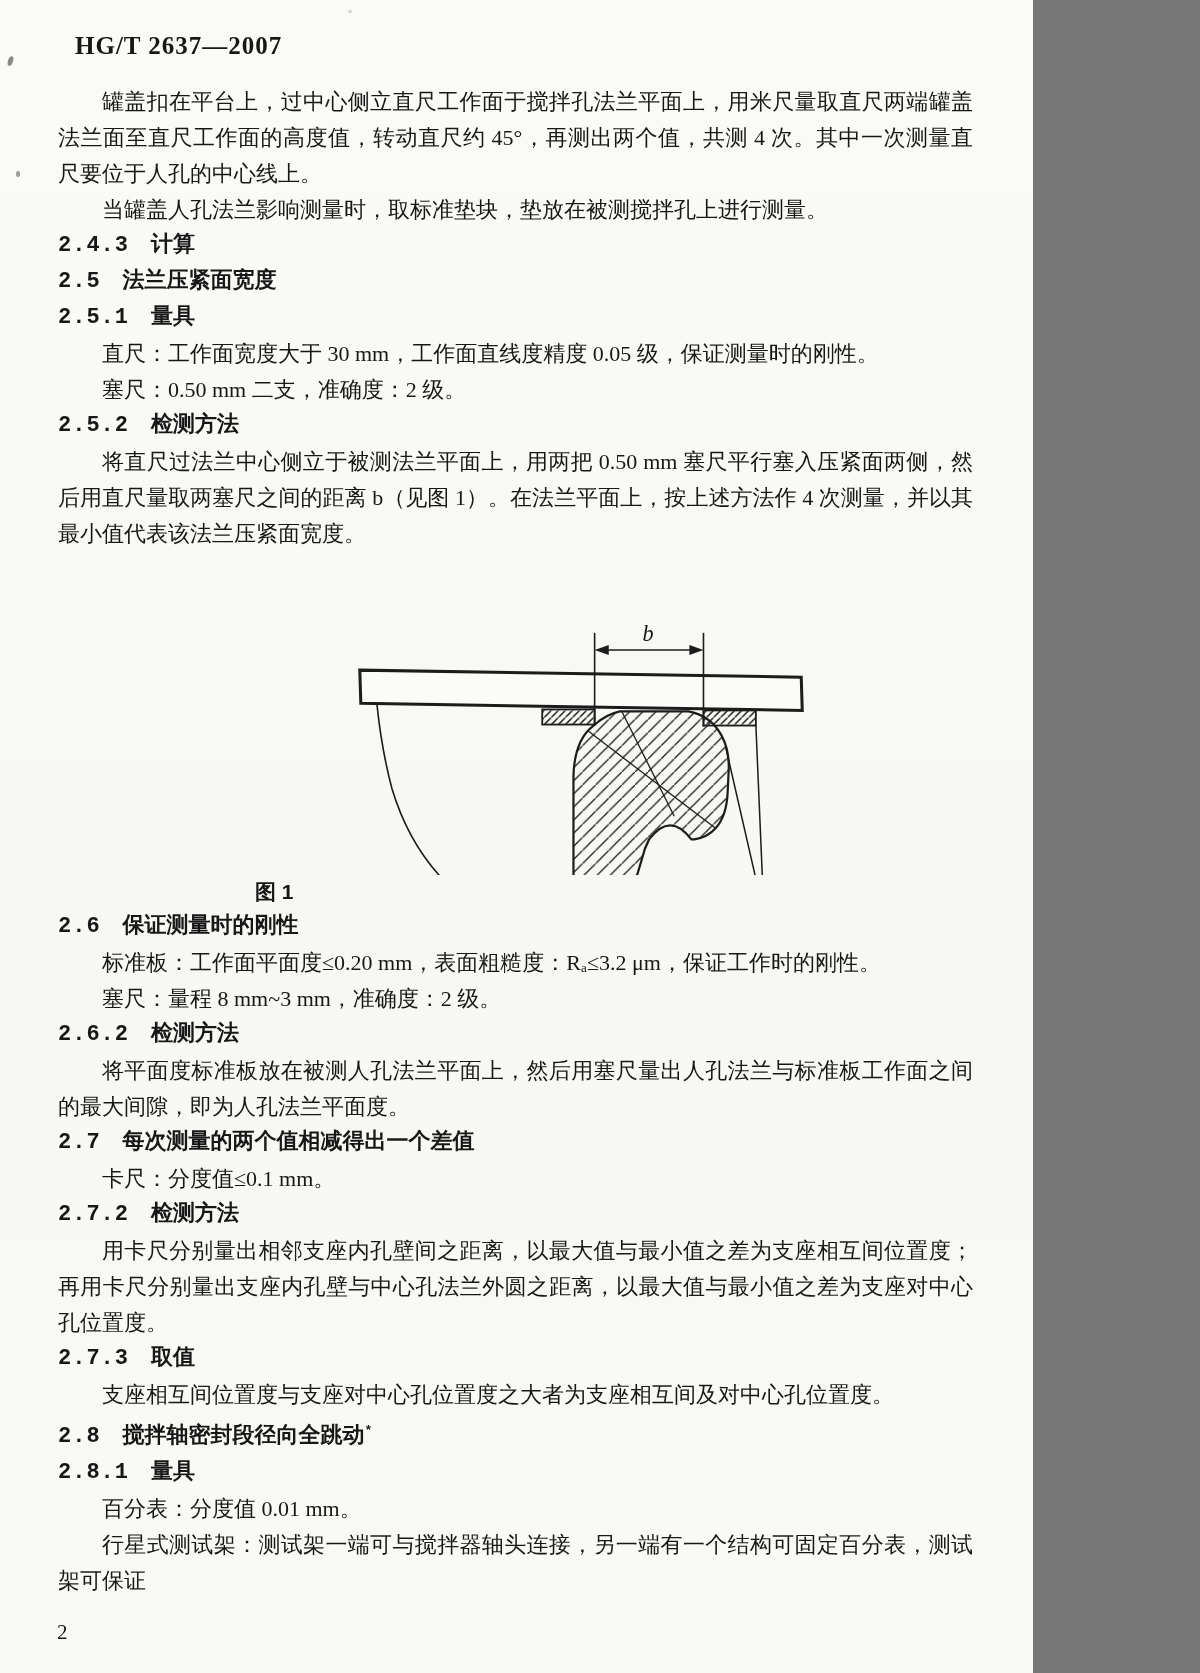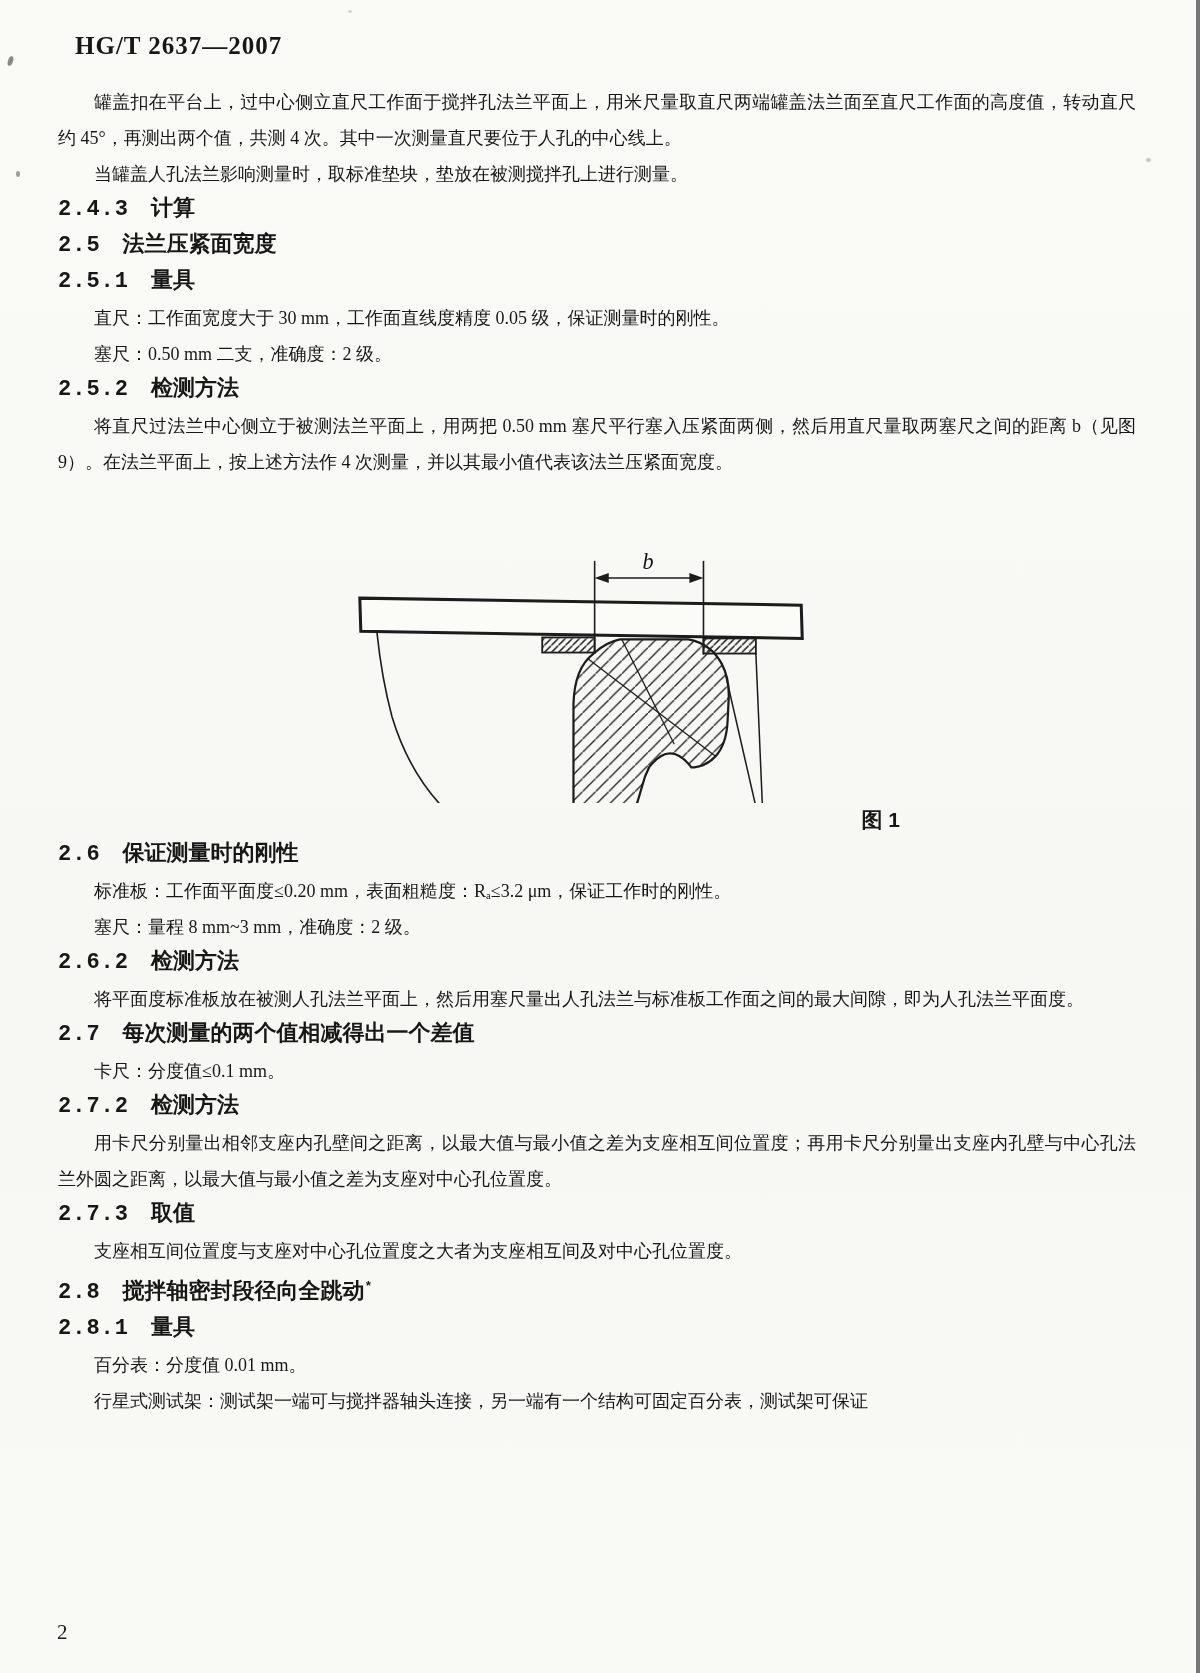--- a/index.html
+++ b/index.html
@@ -1,45 +1,45 @@
 <!DOCTYPE html>
 <html><head>
 <meta charset="utf-8">
 <style>
   html,body{margin:0;padding:0;background:#777;}
   .page{
     position:relative;
-    width:1196px;height:1673px;
+    width:1033px;height:1673px;
     background:linear-gradient(180deg,#fafaf7 0%,#f7f7f3 60%,#f9f9f5 100%);
     box-sizing:border-box;
     padding:30px 60px 0 58px;
     font-family:"Liberation Serif","DejaVu Serif",serif;
     color:#171717;
     overflow:hidden;
   }
   .hdr{
     font-weight:bold;font-size:25px;line-height:32px;
     padding-left:17px;letter-spacing:1px;
   }
   .body-flow{margin-top:22px;}
   p.para{
-    margin:0;font-size:18px;line-height:36px;
+    margin:0;font-size:22px;line-height:36px;
     text-align:justify;text-indent:2em;
   }
   h3.sec{
     margin:0;font-size:22px;line-height:36px;font-weight:bold;
     font-family:Liberation Mono, monospace;
   }
   h3.sec .hnum{letter-spacing:1px;}
   h3.sec .htitle{margin-left:22px;}
   h3.sec sup{font-size:13px;}
   .fig{margin:10px 0 0 197px;width:645px;}
   .fig svg{display:block;}
   .figcap{
-    width:645px;text-align:right;font-size:21px;line-height:34px;
+    width:645px;text-align:left;font-size:21px;line-height:34px;
     font-weight:bold;font-family:"Liberation Sans","DejaVu Sans",sans-serif;
   }
   .pageno{
     position:absolute;left:57px;top:1620px;
     font-size:21px;
   }
   .speck{position:absolute;background:#2e2c2a;border-radius:50%;}
   .speck.s1{left:8px;top:56px;width:5px;height:10px;opacity:.55;transform:rotate(18deg);}
   .speck.s2{left:16px;top:171px;width:4px;height:6px;opacity:.45;}
   .speck.s3{left:1146px;top:158px;width:5px;height:4px;opacity:.25;}
@@ -71,21 +71,21 @@
     </h3>
     <h3 class="sec">
       <span class="hnum">2.5.1</span><span class="htitle">量具</span>
     </h3>
     <p class="para">直尺：工作面宽度大于 30 mm，工作面直线度精度 0.05 级，保证测量时的刚性。</p>
     <p class="para">塞尺：0.50 mm 二支，准确度：2 级。</p>
 
     <h3 class="sec">
       <span class="hnum">2.5.2</span><span class="htitle">检测方法</span>
     </h3>
-    <p class="para">将直尺过法兰中心侧立于被测法兰平面上，用两把 0.50 mm 塞尺平行塞入压紧面两侧，然后用直尺量取两塞尺之间的距离 b（见图 9）。在法兰平面上，按上述方法作 4 次测量，并以其最小值代表该法兰压紧面宽度。</p>
+    <p class="para">将直尺过法兰中心侧立于被测法兰平面上，用两把 0.50 mm 塞尺平行塞入压紧面两侧，然后用直尺量取两塞尺之间的距离 b（见图 1）。在法兰平面上，按上述方法作 4 次测量，并以其最小值代表该法兰压紧面宽度。</p>
 
     <div class="fig">
       <svg width="645" height="313" viewBox="0 0 640 310">
         <defs>
           <pattern id="hatch" width="13" height="13" patternUnits="userSpaceOnUse">
             <line x1="0" y1="13" x2="13" y2="0" stroke="#1f1f1f" stroke-width="1.3"></line>
           </pattern>
           <pattern id="hatchDense" width="7" height="7" patternUnits="userSpaceOnUse">
             <line x1="0" y1="7" x2="7" y2="0" stroke="#1f1f1f" stroke-width="1.4"></line>
           </pattern>

